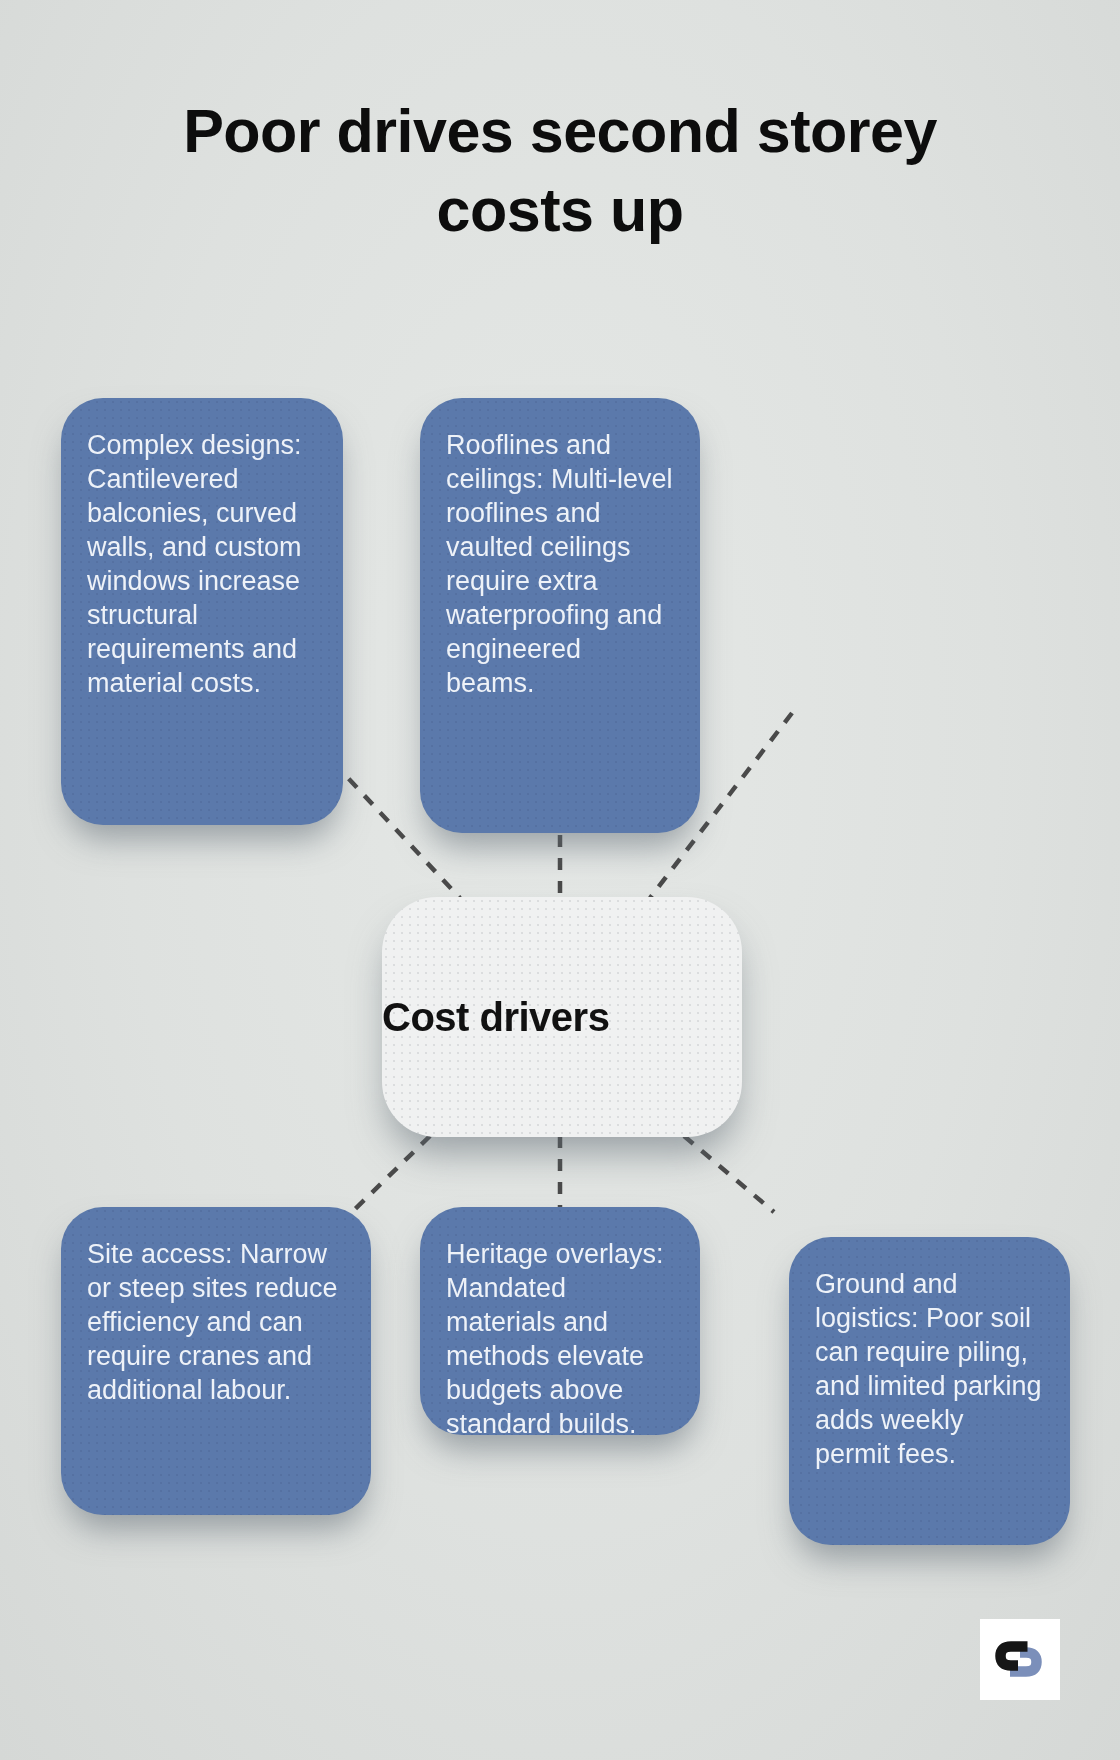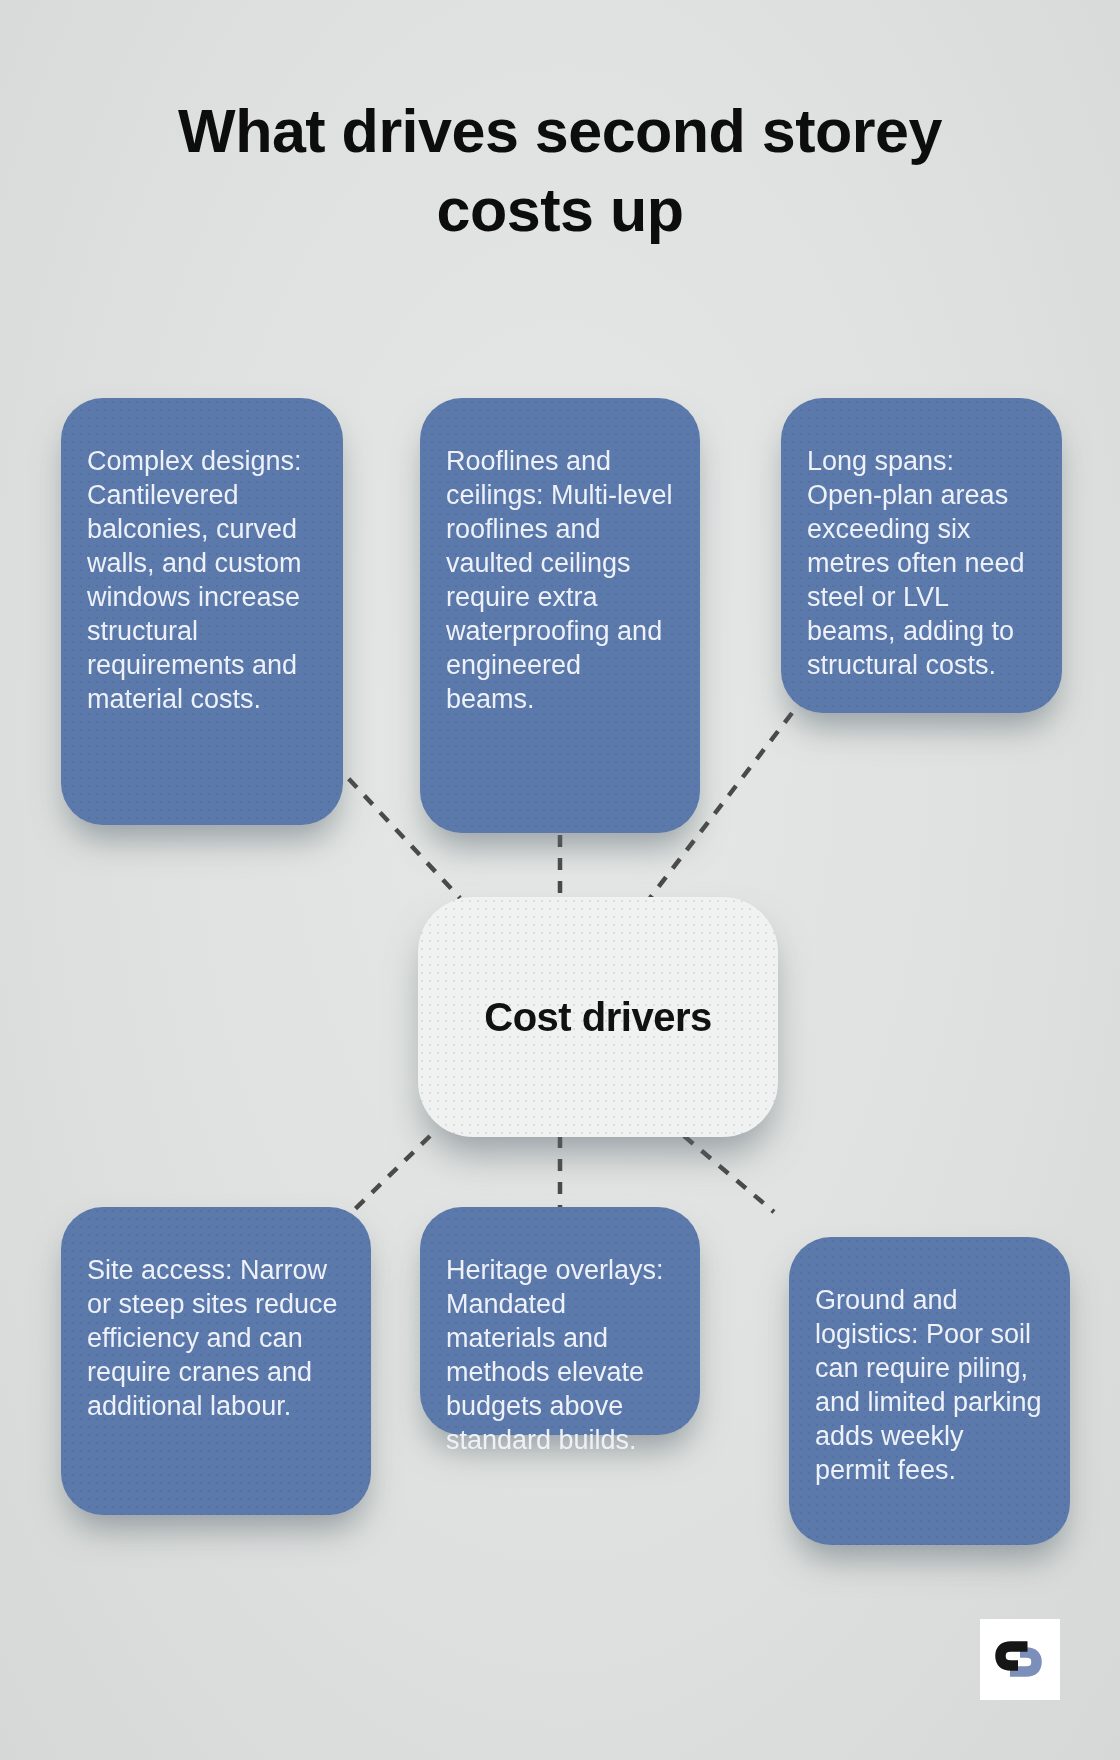--- a/index.html
+++ b/index.html
@@ -41,21 +41,21 @@
   .bubble {
     position: absolute;
     box-sizing: border-box;
     background-color: #5b79ab;
     background-image: radial-gradient(rgba(0,10,40,0.07) 1px, transparent 1.3px);
     background-size: 8px 8px;
     border-radius: 42px;
     color: #eef2f8;
     font-size: 27px;
     line-height: 34px;
-    padding: 46px 26px;
+    padding: 30px 26px;
     box-shadow: 0 20px 32px -6px rgba(95,105,115,0.55);
   }
   .bubble-tl { left: 61px;  top: 398px; width: 282px; height: 427px; }
   .bubble-tm { left: 420px; top: 398px; width: 280px; height: 435px; }
   .bubble-tr { left: 781px; top: 398px; width: 281px; height: 315px; }
   .bubble-bl { left: 61px;  top: 1207px; width: 310px; height: 308px; }
   .bubble-bm { left: 420px; top: 1207px; width: 280px; height: 228px; }
   .bubble-br { left: 781px; top: 1237px; width: 281px; height: 308px; margin-left: 8px; }
   .center-node {
     position: absolute;
@@ -63,23 +63,22 @@
     top: 897px;
     width: 360px;
     height: 240px;
     box-sizing: border-box;
     background-color: #f0f1f1;
     background-image: radial-gradient(rgba(90,95,105,0.14) 1px, transparent 1.3px);
     background-size: 8px 8px;
     border-radius: 55px;
     display: flex;
     align-items: center;
-    justify-content: center;
+    justify-content: flex-start;
     box-shadow: 0 22px 36px -6px rgba(95,105,115,0.55);
-    margin-left: 36px;
   }
   .center-label {
     font-size: 40px;
     font-weight: 700;
     color: #111111;
     letter-spacing: -0.5px;
   }
   .logo-badge {
     position: absolute;
     left: 980px;
@@ -95,44 +94,41 @@
     width: 80px;
     height: 80px;
     display: block;
   }
 </style>
 </head>
 <body>
 
 <div class="canvas">
 
-  <h1 class="page-title">What drives second storey costs up</h1>
+  <h1 class="page-title">Poor drives second storey costs up</h1>
 
   <svg class="connectors" viewBox="0 0 1120 1760" fill="none">
     <g stroke="#4a4a4a" stroke-width="4.5" stroke-dasharray="12 11">
       <line x1="333" y1="762" x2="460" y2="898"></line>
       <line x1="560" y1="789" x2="560" y2="898"></line>
       <line x1="792" y1="713" x2="650" y2="898"></line>
       <line x1="430" y1="1136" x2="352" y2="1212"></line>
       <line x1="560" y1="1136" x2="560" y2="1207"></line>
       <line x1="684" y1="1136" x2="774" y2="1212"></line>
     </g>
   </svg>
 
   <div class="bubble bubble-tl">
     <span>Complex designs: Cantilevered balconies, curved walls, and custom windows increase structural requirements and material costs.</span>
   </div>
 
   <div class="bubble bubble-tm">
     <span>Rooflines and ceilings: Multi-level rooflines and vaulted ceilings require extra waterproofing and engineered beams.</span>
   </div>
 
-  <div class="bubble bubble-tr">
-    <span>Long spans: Open-plan areas exceeding six metres often need steel or LVL beams, adding to structural costs.</span>
-  </div>
 
   <div class="center-node">
     <span class="center-label">Cost drivers</span>
   </div>
 
   <div class="bubble bubble-bl">
     <span>Site access: Narrow or steep sites reduce efficiency and can require cranes and additional labour.</span>
   </div>
 
   <div class="bubble bubble-bm">

